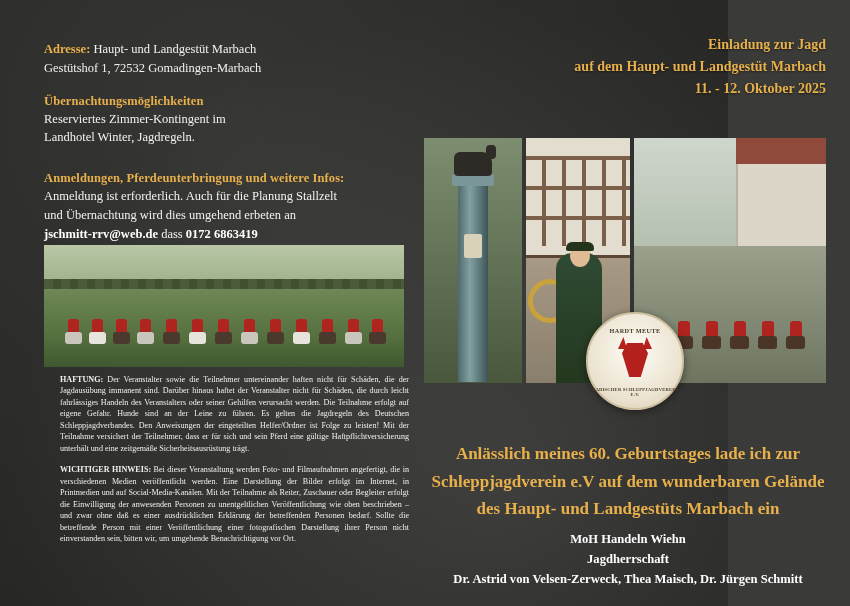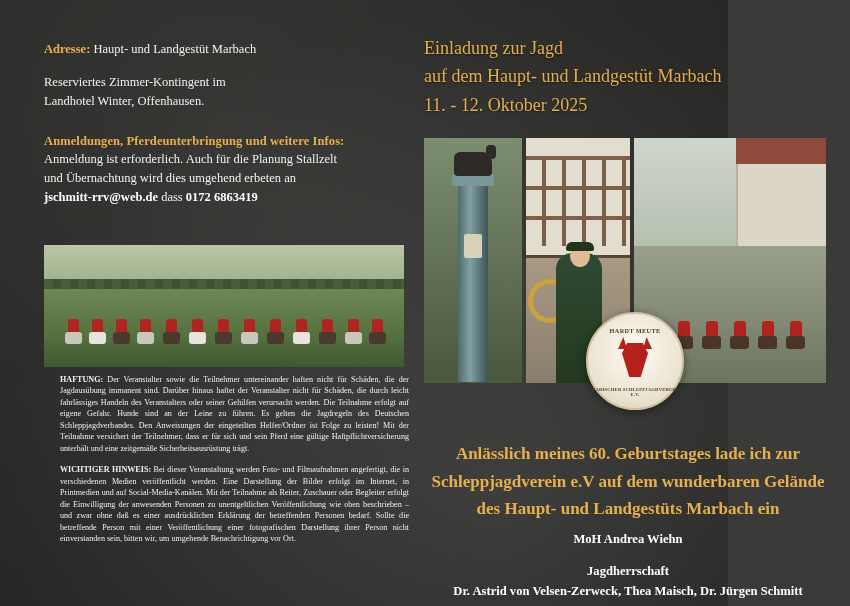--- a/index.html
+++ b/index.html
@@ -89,24 +89,24 @@
     font-size:8.1px;
     line-height:1.42;
     text-align:justify;
   }
   .legal p { margin:0 0 10px 16px; }
   .legal b { font-weight:bold; }
 
   
   .invite {
     position:absolute; left:424px; top:34px; width:402px;
-    text-align:left;
+    text-align:right;
     color:#e8b04b;
-    font-weight:normal;
-    font-size:18px;
+    font-weight:bold;
+    font-size:14px;
     line-height:1.58;
     text-shadow: 0 1px 2px rgba(0,0,0,.5);
   }
 
   
   .photos {
     position:absolute; left:424px; top:138px; width:402px; height:245px;
     display:flex; gap:4px;
   }
   .ph { position:relative; overflow:hidden; }
@@ -243,25 +243,27 @@
 <body>
 
 <div class="page">
 
   <div class="left">
 
     <div class="blk">
       <div class="txt">
         <span class="inline-lbl">Adresse:</span><span> Haupt- und Landgestüt Marbach</span>
       </div>
+      <div class="txt">Gestütshof 1, 72532 Gomadingen-Marbach</div>
     </div>
 
     <div class="blk">
+      <div class="lbl">Übernachtungsmöglichkeiten</div>
       <div class="txt">Reserviertes Zimmer-Kontingent im</div>
-      <div class="txt">Landhotel Winter, Offenhausen.</div>
+      <div class="txt">Landhotel Winter, Jagdregeln.</div>
     </div>
 
     <div class="blk" style="margin-top:22px;">
       <div class="lbl">Anmeldungen, Pferdeunterbringung und weitere Infos:</div>
       <div class="txt">Anmeldung ist erforderlich. Auch für die Planung Stallzelt</div>
       <div class="txt">und Übernachtung wird dies umgehend erbeten an</div>
       <div class="txt">
         <span class="mail">jschmitt-rrv@web.de</span><span> dass </span><span class="mail">0172 6863419</span>
       </div>
     </div>
@@ -335,18 +337,18 @@
       <div class="foxear r"></div>
       <div class="fox"></div>
     </div>
     <div class="bot-txt">BADISCHER SCHLEPPJAGDVEREIN E.V.</div>
   </div>
 
   <div class="closing">
     <div class="gold">Anlässlich meines 60. Geburtstages lade ich zur</div>
     <div class="gold">Schleppjagdverein e.V auf dem wunderbaren Gelände</div>
     <div class="gold">des Haupt- und Landgestüts Marbach ein</div>
-    <div class="white">MoH Andrea Wiehn</div>
-    <div class="white" style="margin-top:12px">Jagdherrschaft</div>
+    <div class="white">MoH Handeln Wiehn</div>
+    <div class="white" style="margin-top:0">Jagdherrschaft</div>
     <div class="white" style="margin-top:0">Dr. Astrid von Velsen-Zerweck, Thea Maisch, Dr. Jürgen Schmitt</div>
   </div>
 
 </div>
 
 </body></html>

